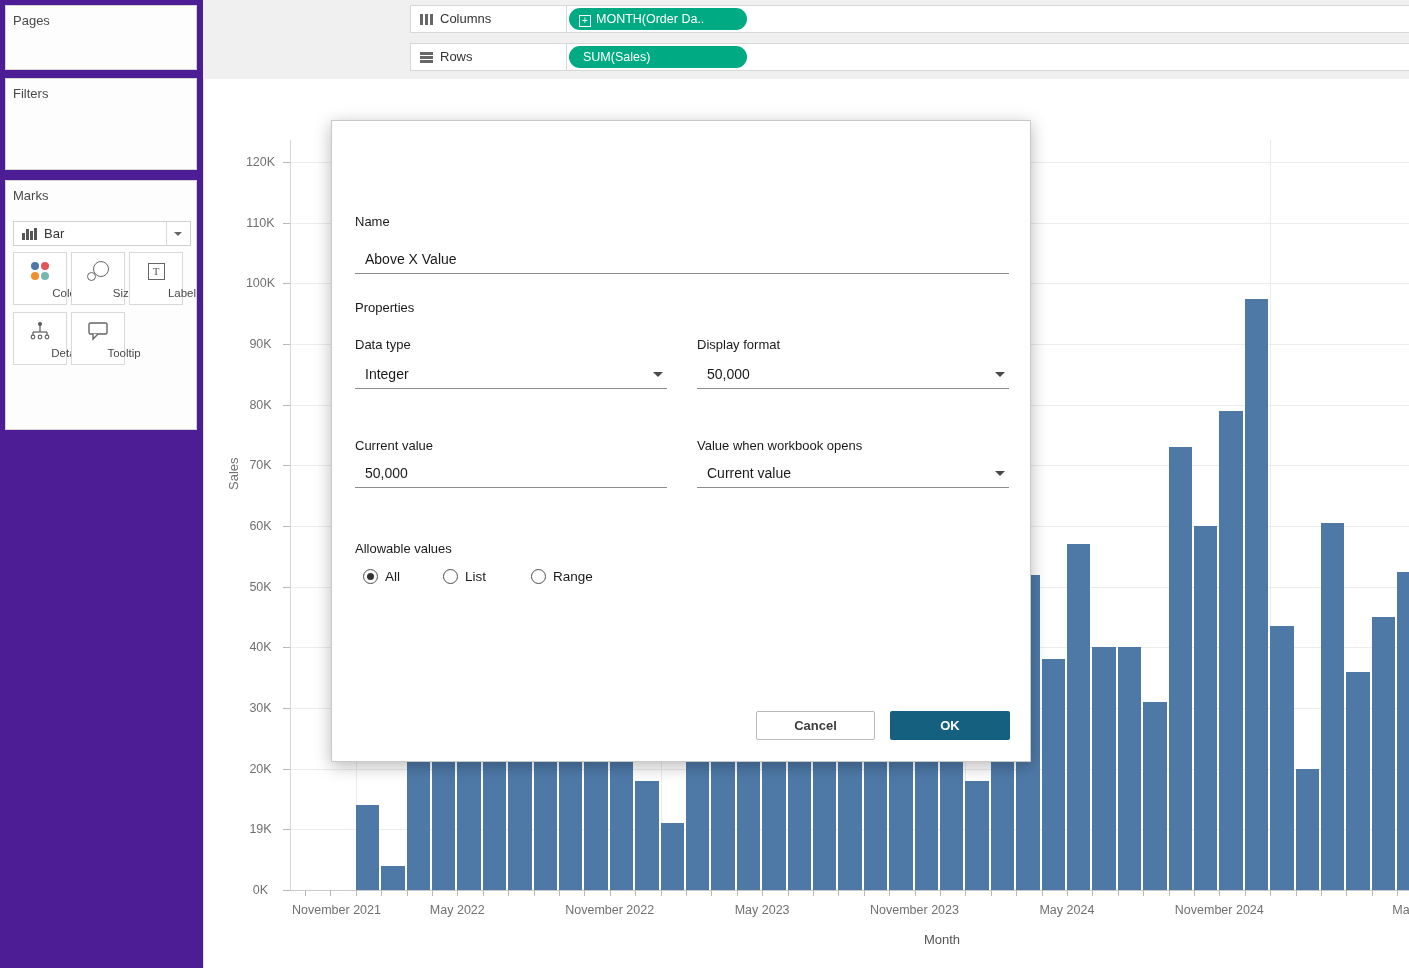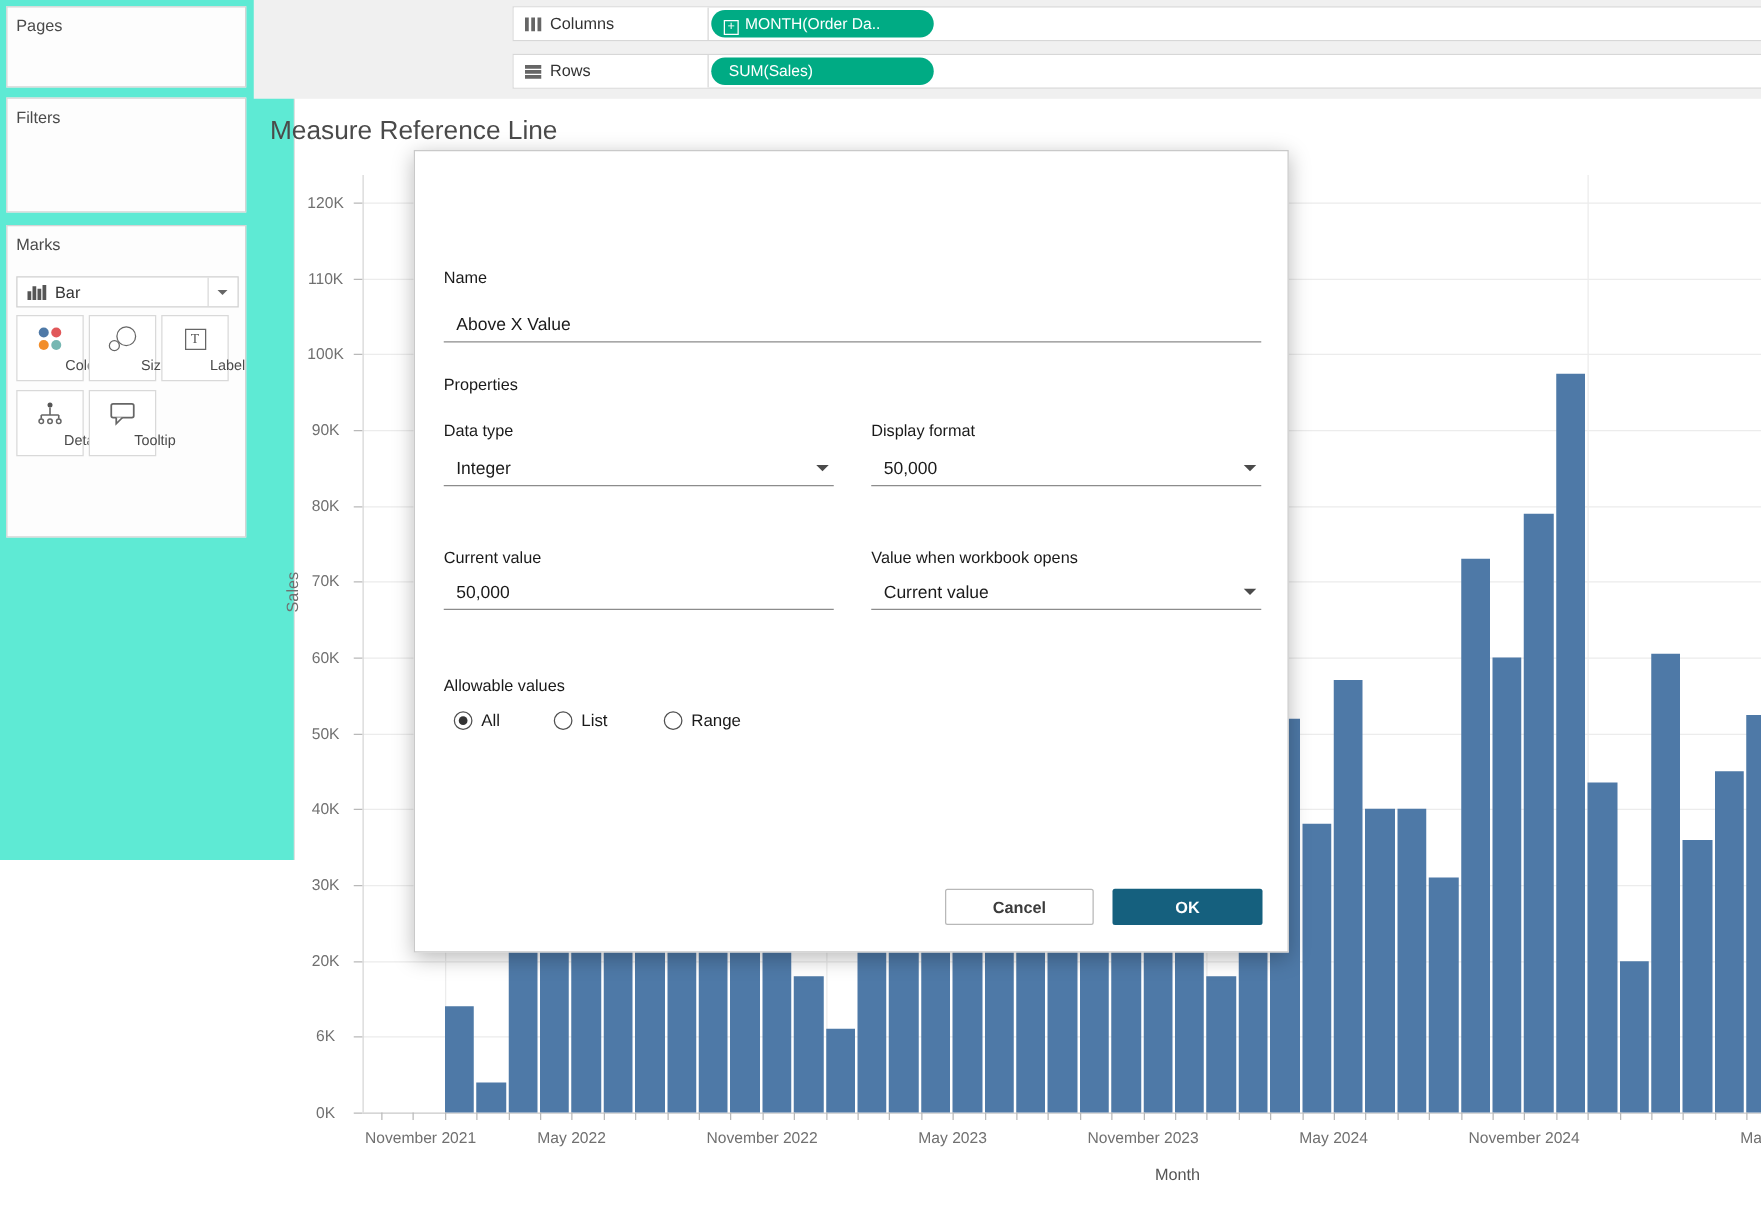--- a/index.html
+++ b/index.html
@@ -1,21 +1,21 @@
 <!DOCTYPE html>
 <html><head>
 <meta charset="utf-8">
 <style>
   html,body{margin:0;padding:0;background:#e9e9e9;}
   #app{position:relative;width:1409px;height:968px;overflow:hidden;background:#ffffff;
        font-family:"Liberation Sans",sans-serif;-webkit-font-smoothing:antialiased;}
   .abs{position:absolute;}
 
   
-  #left-gutter{left:0;top:0;width:203px;height:688px;background:#5eead4;border-right:1px solid #e0e0e0;padding-left:32px;}
+  #left-gutter{left:0;top:0;width:203px;height:968px;background:#4c1d95;border-right:1px solid #e0e0e0;}
   .side-panel{position:absolute;left:5px;width:192px;background:#fdfdfd;border:1px solid #d4d4d4;box-sizing:border-box;}
   .side-panel .ptitle{position:absolute;left:7px;top:7px;font-size:13px;color:#4a4a4a;}
 
   
   #mark-type{position:absolute;left:7px;top:40px;width:178px;height:25px;border:1px solid #d0d0d0;background:#fff;box-sizing:border-box;}
   #mark-type .mt-label{position:absolute;left:30px;top:4px;font-size:13px;color:#333;}
   #mark-type .mt-caret{position:absolute;right:0;top:0;width:23px;height:23px;border-left:1px solid #d9d9d9;}
   #mark-type .mt-caret:after{content:"";position:absolute;left:7px;top:10px;border:4px solid transparent;border-top-color:#666;}
   .bar-glyph{position:absolute;left:8px;top:6px;width:16px;height:12px;}
   .bar-glyph i{position:absolute;bottom:0;width:2.5px;background:#555;}
@@ -171,28 +171,27 @@
             <i style="top:8px;"></i>
           </span>
         <span class="shelf-label">Rows</span>
       </div>
       <div class="pill" id="pill-rows" style="width: 178px; padding-left: 14px; background: rgb(0, 171, 132);">
         <span>SUM(Sales)</span>
       </div>
     </div>
   </div>
 
-  <div id="sheet-title" class="abs">Measure Reference Line</div>
 
   <div id="chart-layer" class="abs" style="left:0;top:0;width:1409px;height:968px;">
       <div class="y-tick" style="left: 283px; top: 890px;"></div>
       <div class="y-label" style="left: 238px; top: 883px;">0K</div>
       <div class="gridline-h" style="left: 290px; top: 829.333px; width: 1119px;"></div>
       <div class="y-tick" style="left: 283px; top: 829.333px;"></div>
-      <div class="y-label" style="left: 238px; top: 822.333px;">6K</div>
+      <div class="y-label" style="left: 238px; top: 822.333px;">19K</div>
       <div class="gridline-h" style="left: 290px; top: 768.667px; width: 1119px;"></div>
       <div class="y-tick" style="left: 283px; top: 768.667px;"></div>
       <div class="y-label" style="left: 238px; top: 761.667px;">20K</div>
       <div class="gridline-h" style="left: 290px; top: 708px; width: 1119px;"></div>
       <div class="y-tick" style="left: 283px; top: 708px;"></div>
       <div class="y-label" style="left: 238px; top: 701px;">30K</div>
       <div class="gridline-h" style="left: 290px; top: 647.333px; width: 1119px;"></div>
       <div class="y-tick" style="left: 283px; top: 647.333px;"></div>
       <div class="y-label" style="left: 238px; top: 640.333px;">40K</div>
       <div class="gridline-h" style="left: 290px; top: 586.667px; width: 1119px;"></div>

